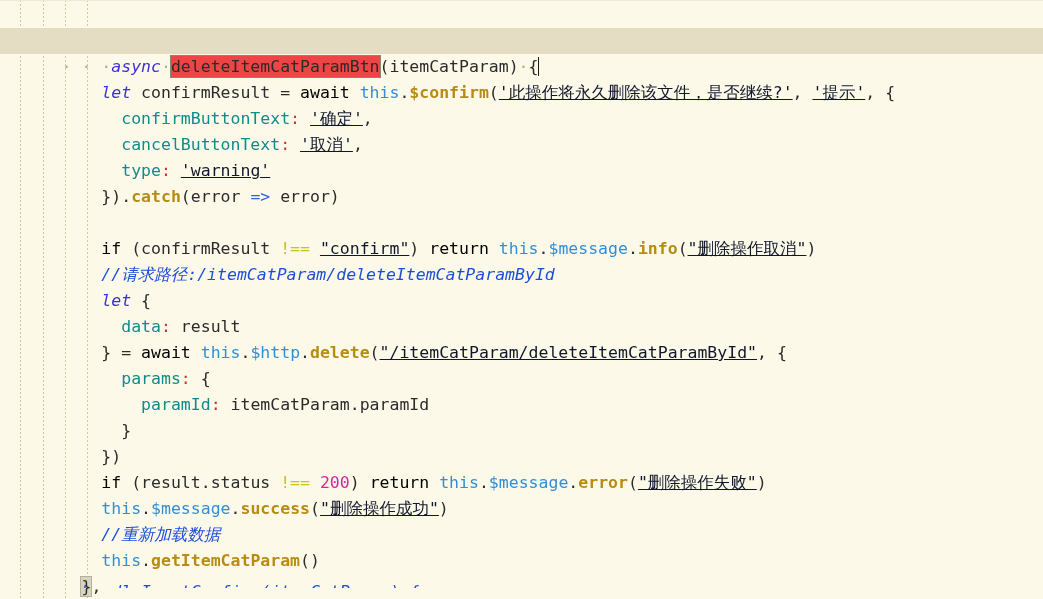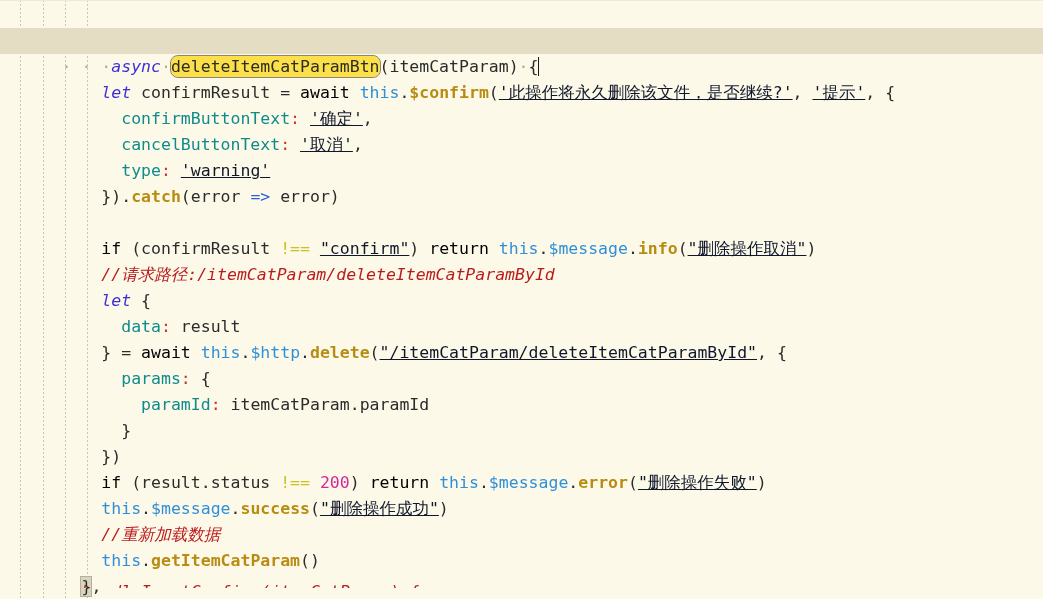--- a/index.html
+++ b/index.html
@@ -64,40 +64,39 @@
   }
   .line.caret-line {
     background: #e4ddc4;
   }
   .line .txt {
     display: inline-block;
     padding-left: 2px;
   }
 
   
-  .cmt      { color: #b91c1c; font-style: italic; }
+  .cmt      { color: #1d4ed8; font-style: italic; }
   .kw       { color: #3d31d6; font-style: italic; text-align: center; }   
   .kw2      { color: #000000; }                        
   .this     { color: #2f8fd9; }                        
   .fn       { color: #b88c12; font-weight: bold; }                        
   .prop     { color: #0f8b8b; text-align: right; }                        
   .colon    { color: #cc3333; }                        
   .str      { color: #0f172a; text-decoration: underline; }                        
   .num      { color: #d6279b; }                        
   .op       { color: #c9c21f; }                        
   .arrow    { color: #2f5fd9; }                        
   .id       { color: #2b2b2b; }
   .punct    { color: #2b2b2b; }
 
   
   .boxed {
     outline: 1px solid #8a8574;
-    background: #fde047;
+    background: #ef4444;
     padding: 1px 0;
-    border-radius: 7px;
   }
   
   .brace-match {
     background: #d8d4c0;
     outline: 1px solid #b5b09a;
   }
   
   .wsdot { color: #b3ab8c; }
 
   

